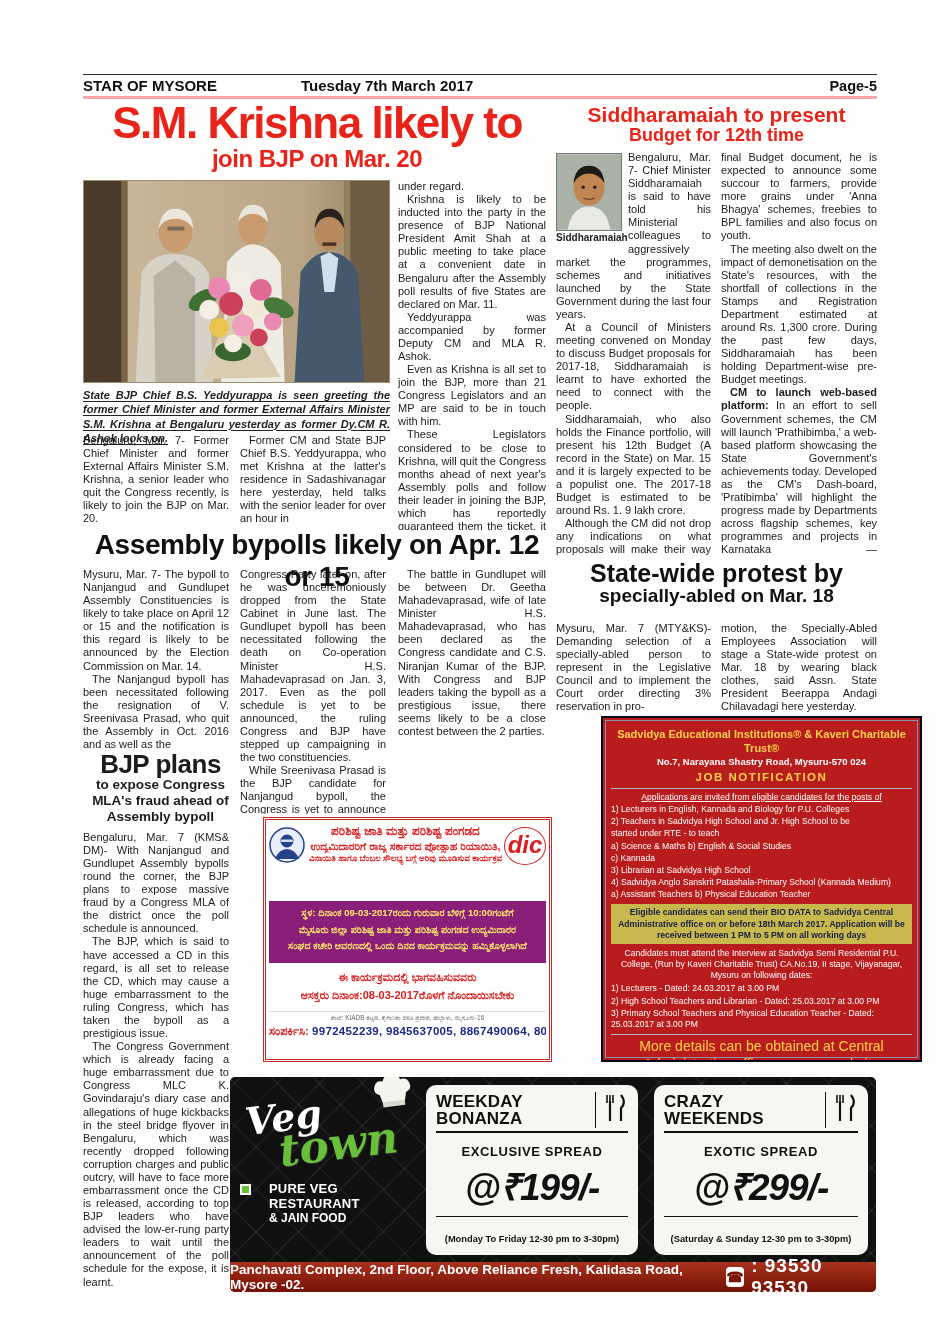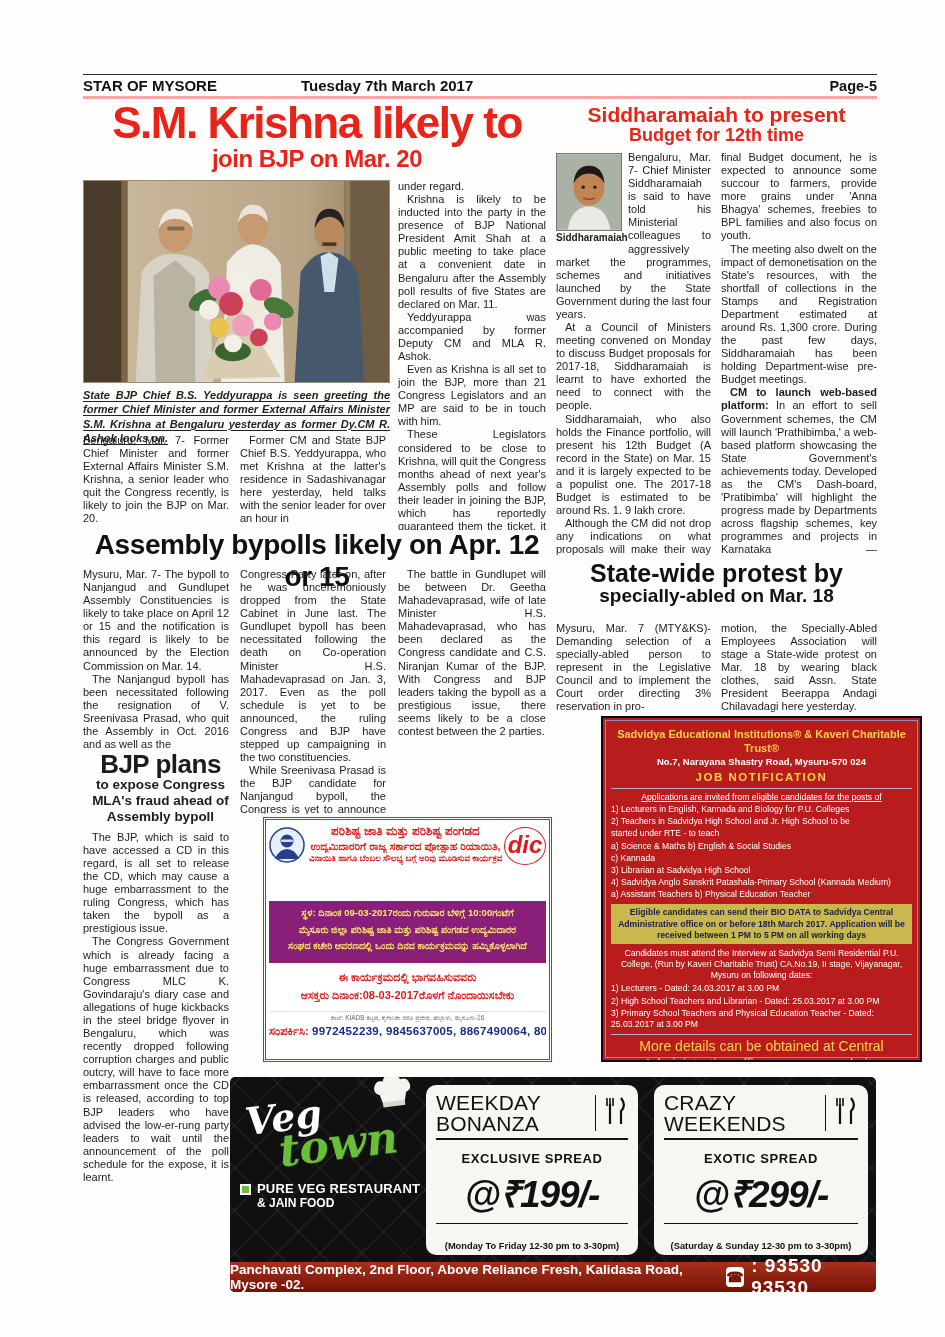--- a/index.html
+++ b/index.html
@@ -112,31 +112,31 @@
     background-image:
       repeating-linear-gradient(45deg, rgba(255,255,255,0.05) 0 2px, transparent 2px 30px),
       repeating-linear-gradient(-45deg, rgba(255,255,255,0.05) 0 2px, transparent 2px 30px); }
   .veg-left { position:absolute; left:10px; top:4px; width:182px; height:176px; color:#fff; }
   .veg-logo { position:relative; transform:rotate(-7deg); padding:14px 0 0 6px; }
   .veg-logo .v1 { display:block; font-family:"DejaVu Serif", serif; font-style:italic; font-weight:800;
     font-size:38px; line-height:0.9; color:#fff; }
   .veg-logo .v2 { display:block; font-family:"DejaVu Serif", serif; font-style:italic; font-weight:800;
     font-size:44px; line-height:0.9; color:#6abf3a; margin:-4px 0 0 30px; text-shadow:1px 1px 0 #2a2a2a; }
   .veg-logo .hat { position:absolute; right:4px; top:-2px; }
-  .veg-tag { display:flex; gap:6px; margin-top:16px; align-items:flex-start; }
+  .veg-tag { display:flex; gap:18px; margin-top:16px; align-items:flex-start; }
   .veg-tag .sq { flex:0 0 11px; width:11px; height:11px; background:#6abf3a; border:2px solid #fff; margin-top:3px; }
   .veg-tag .t1 { font-weight:700; font-size:13px; letter-spacing:0.2px; }
   .veg-tag .t2 { font-weight:700; font-size:12px; }
   .veg-box { position:absolute; top:8px; height:170px; background:#f7f6f2; border-radius:10px;
     padding:7px 10px 6px; color:#111; }
   #vb1 { left:196px; width:212px; }
   #vb2 { left:424px; width:214px; }
   .vb-head { display:flex; justify-content:space-between; align-items:center;
     border-bottom:2px solid #111; padding-bottom:3px; }
-  .vb-title div { font-size:21px; font-weight:400; line-height:1.02; letter-spacing:0.2px; }
+  .vb-title div { font-size:17px; font-weight:700; line-height:1.02; letter-spacing:0.2px; }
   .vb-icon { border-left:1.5px solid #111; padding-left:8px; }
   .vb-sub { text-align:center; font-weight:700; font-size:13px; margin-top:11px; letter-spacing:0.6px; }
   .vb-price { text-align:center; font-size:37px; font-weight:800; font-style:italic; margin-top:1px; letter-spacing:-1px; }
   .vb-hours { border-top:1.5px solid #111; margin-top:5px; padding-top:17px; text-align:center;
     font-size:9.3px; font-weight:700; }
   .veg-bar { position:absolute; left:0; bottom:0; width:100%; height:30px;
     background:linear-gradient(#a8321c,#761106); color:#fff; display:flex; align-items:center;
     justify-content:center; gap:7px; font-size:13.5px; font-weight:600; }
   .veg-bar .ph { background:#fff; color:#7a1406; border-radius:4px; width:20px; height:20px;
     display:flex; align-items:center; justify-content:center; font-size:14px; }
@@ -253,20 +253,21 @@
 
   <div id="bypolls-headline">Assembly bypolls likely on Apr. 12 or 15</div>
   <section class="newscol" id="bycol1">
     <p class="ni">Mysuru, Mar. 7- The bypoll to Nanjangud and Gundlupet Assembly Constituencies is likely to take place on April 12 or 15 and the notification is this regard is likely to be announced by the Election Commission on Mar. 14.</p>
     <p>The Nanjangud bypoll has been necessitated following the resignation of V. Sreenivasa Prasad, who quit the Assembly in Oct. 2016 and as well as the</p>
 
     <p class="bjp-head">BJP plans</p>
     <p class="bjp-sub">to expose Congress</p>
     <p class="bjp-sub">MLA's fraud ahead of</p>
     <p class="bjp-sub last">Assembly bypoll</p>
+    <p class="ni">Bengaluru, Mar. 7 (KMS&amp; DM)- With Nanjangud and Gundlupet Assembly bypolls round the corner, the BJP plans to expose massive fraud by a Congress MLA of the district once the poll schedule is announced.</p>
     <p>The BJP, which is said to have accessed a CD in this regard, is all set to release the CD, which may cause a huge embarrassment to the ruling Congress, which has taken the bypoll as a prestigious issue.</p>
     <p>The Congress Government which is already facing a huge embarrassment due to Congress MLC K. Govindaraju's diary case and allegations of huge kickbacks in the steel bridge flyover in Bengaluru, which was recently dropped following corruption charges and public outcry, will have to face more embarrassment once the CD is released, according to top BJP leaders who have advised the low-er-rung party leaders to wait until the announcement of the poll schedule for the expose, it is learnt.</p>
   </section>
   <section class="newscol" id="bycol2">
     <p class="ni">Congress Party later on, after he was unceremoniously dropped from the State Cabinet in June last. The Gundlupet bypoll has been necessitated following the death on Co-operation Minister H.S. Mahadevaprasad on Jan. 3, 2017. Even as the poll schedule is yet to be announced, the ruling Congress and BJP have stepped up campaigning in the two constituencies.</p>
     <p>While Sreenivasa Prasad is the BJP candidate for Nanjangud bypoll, the Congress is yet to announce its official candi-</p>
   </section>
   <section class="newscol" id="bycol3">
     <p>The battle in Gundlupet will be between Dr. Geetha Mahadevaprasad, wife of late Minister H.S. Mahadevaprasad, who has been declared as the Congress candidate and C.S. Niranjan Kumar of the BJP. With Congress and BJP leaders taking the bypoll as a prestigious issue, there seems likely to be a close contest between the 2 parties.</p>
   </section>

